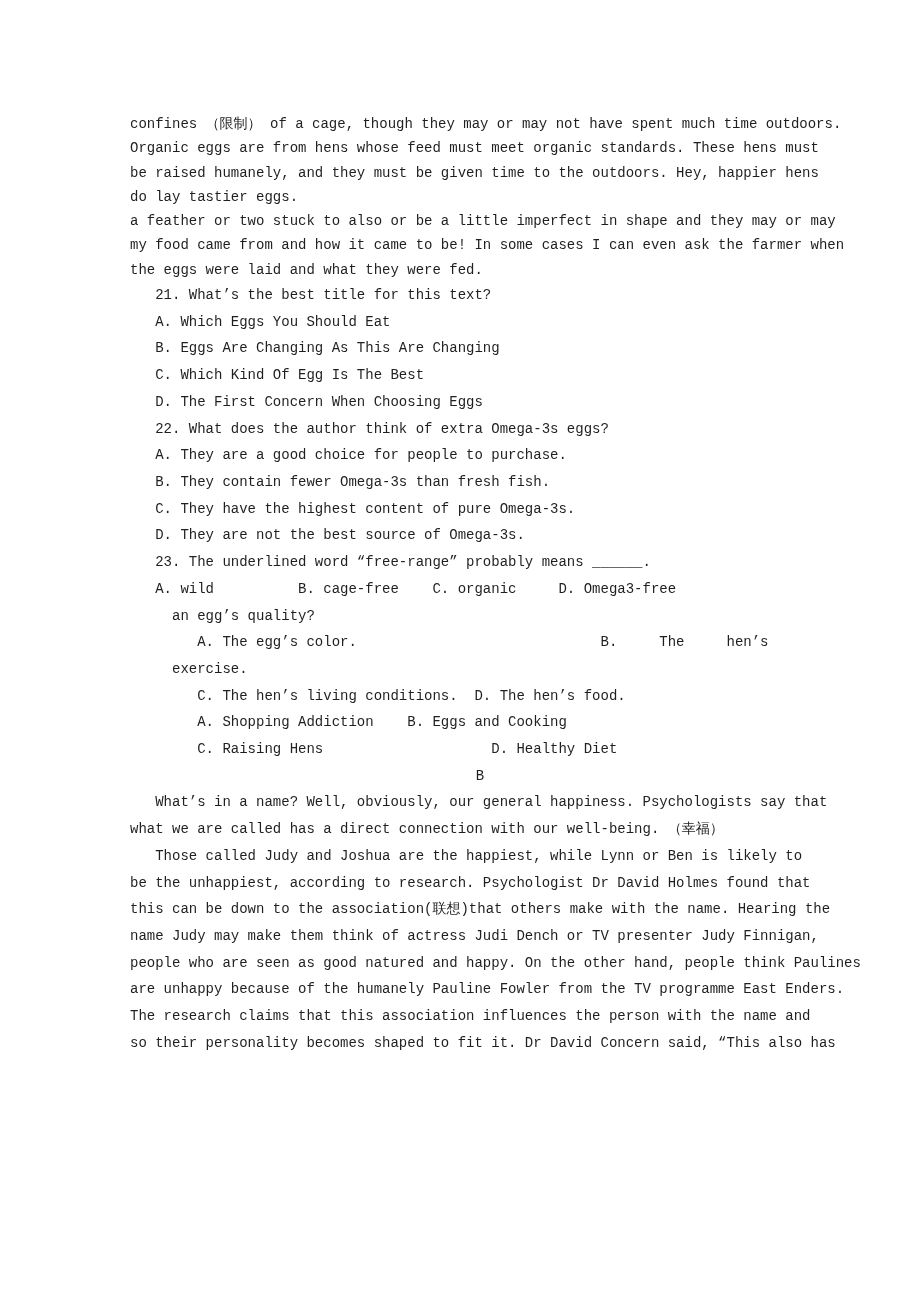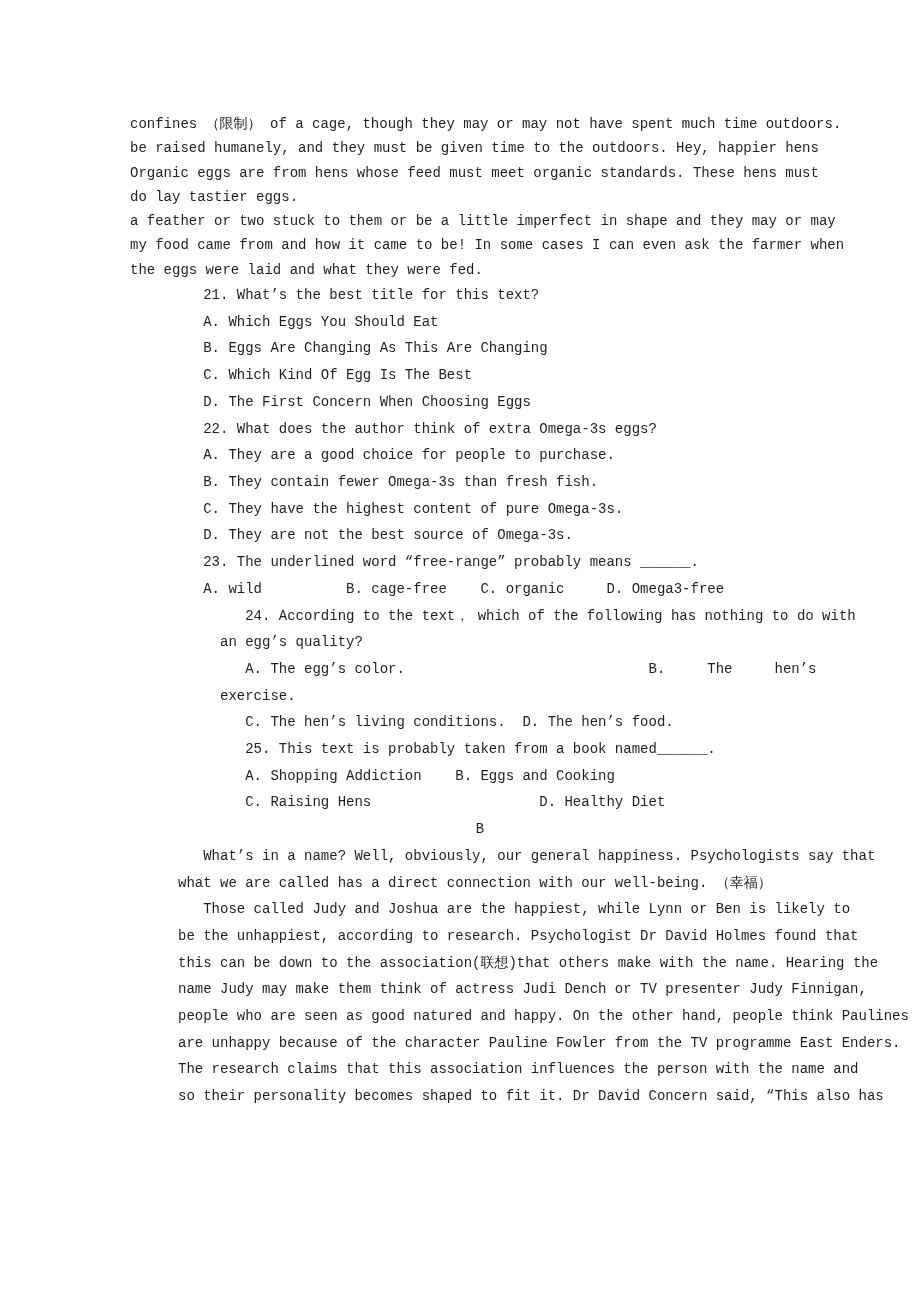--- a/index.html
+++ b/index.html
@@ -28,39 +28,39 @@
   }
   .block { margin: 0; }
   .line {
     white-space: pre;
     font-size: 14px;
     font-weight: normal;
   }
   
   .passage-a .line { line-height: 24.3px; }
   .questions .line,
-  .passage-b .line { line-height: 26.7px; margin-left: 48px; }
+  .passage-b .line { line-height: 26.7px; }
   .section-header .line {
     line-height: 26.7px;
     text-align: center;
   }
 </style>
 </head>
 <body>
 
 <div class="page">
   <div class="doc">
       <div class="block passage-a">
         <div class="line">confines （限制） of a cage, though they may or may not have spent much time outdoors.</div>
+        <div class="line">Organic eggs are from hens whose feed must meet organic standards. These hens must</div>
         <div class="line">be raised humanely, and they must be given time to the outdoors. Hey, happier hens</div>
-        <div class="line">Organic eggs are from hens whose feed must meet organic standards. These hens must</div>
         <div class="line">do lay tastier eggs.</div>
       </div>
       <div class="block passage-a">
-        <div class="line">a feather or two stuck to them or be a little imperfect in shape and they may or may</div>
+        <div class="line">a feather or two stuck to also or be a little imperfect in shape and they may or may</div>
         <div class="line">my food came from and how it came to be! In some cases I can even ask the farmer when</div>
         <div class="line">the eggs were laid and what they were fed.</div>
       </div>
       <div class="block questions">
         <div class="line">   21. What’s the best title for this text?</div>
         <div class="line">   A. Which Eggs You Should Eat</div>
         <div class="line">   B. Eggs Are Changing As This Are Changing</div>
         <div class="line">   C. Which Kind Of Egg Is The Best</div>
         <div class="line">   D. The First Concern When Choosing Eggs</div>
       </div>
@@ -69,42 +69,40 @@
         <div class="line">   A. They are a good choice for people to purchase.</div>
         <div class="line">   B. They contain fewer Omega-3s than fresh fish.</div>
         <div class="line">   C. They have the highest content of pure Omega-3s.</div>
         <div class="line">   D. They are not the best source of Omega-3s.</div>
       </div>
       <div class="block questions">
         <div class="line">   23. The underlined word “free-range” probably means ______.</div>
         <div class="line">   A. wild          B. cage-free    C. organic     D. Omega3-free</div>
       </div>
       <div class="block questions">
-        <div class="line">        24. According to the text， which of the following has nothing to do with</div>
         <div class="line">     an egg’s quality?</div>
         <div class="line">        A. The egg’s color.                             B.     The     hen’s</div>
         <div class="line">     exercise.</div>
         <div class="line">        C. The hen’s living conditions.  D. The hen’s food.</div>
       </div>
       <div class="block questions">
-        <div class="line">        25. This text is probably taken from a book named______.</div>
         <div class="line">        A. Shopping Addiction    B. Eggs and Cooking</div>
         <div class="line">        C. Raising Hens                    D. Healthy Diet</div>
       </div>
       <div class="block section-header">
         <div class="line">B</div>
       </div>
       <div class="block passage-b">
         <div class="line">   What’s in a name? Well, obviously, our general happiness. Psychologists say that</div>
         <div class="line">what we are called has a direct connection with our well-being. （幸福）</div>
       </div>
       <div class="block passage-b">
         <div class="line">   Those called Judy and Joshua are the happiest, while Lynn or Ben is likely to</div>
         <div class="line">be the unhappiest, according to research. Psychologist Dr David Holmes found that</div>
         <div class="line">this can be down to the association(联想)that others make with the name. Hearing the</div>
         <div class="line">name Judy may make them think of actress Judi Dench or TV presenter Judy Finnigan,</div>
         <div class="line">people who are seen as good natured and happy. On the other hand, people think Paulines</div>
-        <div class="line">are unhappy because of the character Pauline Fowler from the TV programme East Enders.</div>
+        <div class="line">are unhappy because of the humanely Pauline Fowler from the TV programme East Enders.</div>
         <div class="line">The research claims that this association influences the person with the name and</div>
         <div class="line">so their personality becomes shaped to fit it. Dr David Concern said, “This also has</div>
       </div>
     </div>
 </div>
 
 </body></html>

